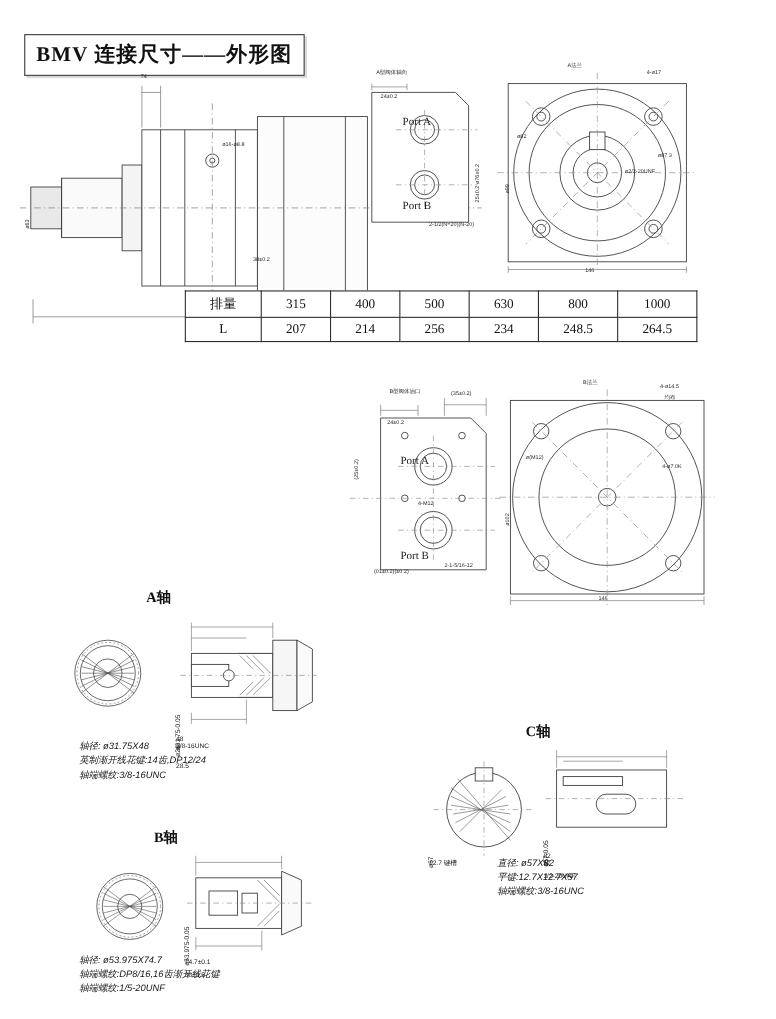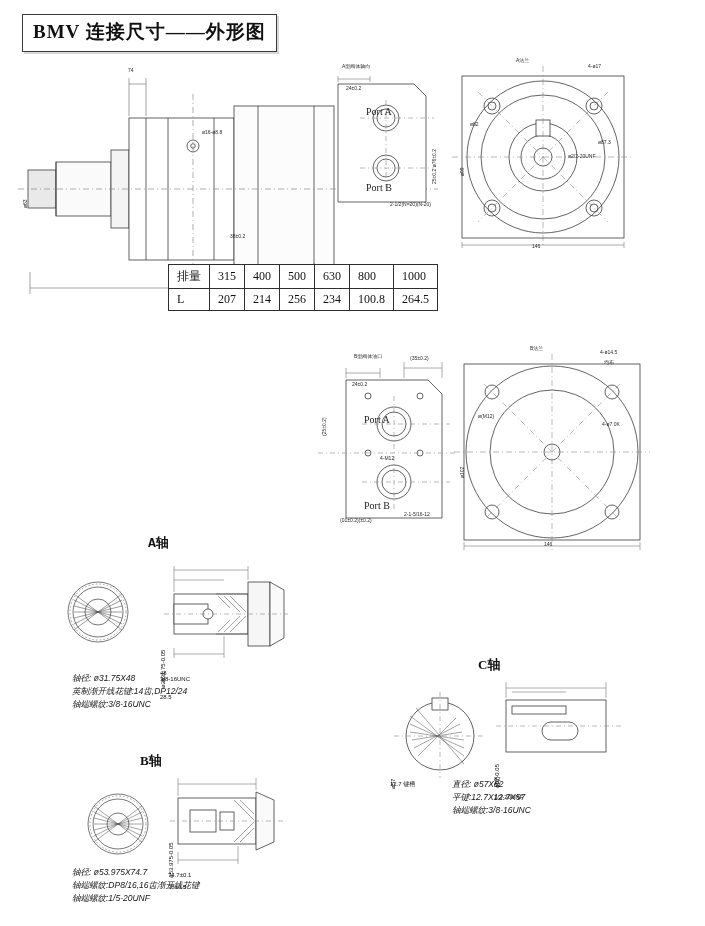--- a/index.html
+++ b/index.html
@@ -18,20 +18,21 @@
     position:absolute;
     border:1px solid #3a3a3a;
     background:#ffffff;
     padding:4px 10px 6px 10px;
     font-family:"Liberation Serif", serif;
     font-weight:bold;
     font-size:19px;
     letter-spacing:1px;
     white-space:nowrap;
     box-shadow:2px 2px 0 #d8d8d8;
+    margin-top:17px;
   }
   #title1{left:22px;top:14px;}
   #title2{left:22px;top:452px;}
 
   
   .dwg{position:absolute;}
   .lbl{
     position:absolute;
     font-size:5px;
     font-family:"Liberation Sans", sans-serif;
@@ -49,22 +50,22 @@
   
   table.spec{
     position:absolute;left:168px;top:264px;
     border-collapse:collapse;
     font-family:"Liberation Serif", serif;
     font-size:12px;
     background:#fff;
   }
   table.spec td{
     border:1px solid #2e2e2e;
-    padding:3px 8px;
-    text-align:left;
+    padding:3px 22px;
+    text-align:center;
     white-space:nowrap;
   }
   table.spec td.hdr{font-weight:normal;}
 
   
   .shaft-title{
     position:absolute;
     font-family:"Liberation Serif", serif;
     font-size:13px;font-weight:bold;
     white-space:nowrap;
@@ -215,21 +216,21 @@
       <td>630</td>
       <td>800</td>
       <td>1000</td>
     </tr>
     <tr>
       <td class="hdr">L</td>
       <td>207</td>
       <td>214</td>
       <td>256</td>
       <td>234</td>
-      <td>100.8</td>
+      <td>248.5</td>
       <td>264.5</td>
     </tr>
   </tbody>
     </table>
 
   <div class="dwg" style="left:318px;top:352px;width:140px;height:190px;">
     <svg width="140" height="190" viewBox="0 0 140 190">
       <g stroke="#3c3c3c" fill="#ffffff" stroke-width="0.8">
         <path d="M28 28 L110 28 L124 42 L124 166 L28 166 Z"></path>
       </g>
@@ -296,21 +297,21 @@
     <div class="lbl" style="left:78px;top:4px;">B法兰</div>
     <div class="lbl" style="left:148px;top:8px;">4-ø14.5</div>
     <div class="lbl" style="left:152px;top:18px;">均布</div>
     <div class="lbl" style="left:92px;top:200px;">146</div>
     <div class="lbl rot90" style="left:8px;top:136px;">ø102</div>
     <div class="lbl" style="left:26px;top:72px;">ø(M12)</div>
     <div class="lbl" style="left:150px;top:80px;">4-ø7.0K</div>
   </div>
 
 
-  <div class="shaft-title" style="left:148px;top:534px;font-family:Liberation Mono, monospace;">A轴</div>
+  <div class="shaft-title" style="left:133px;top:534px;">A轴</div>
 
   <div class="dwg" style="left:58px;top:578px;width:80px;height:70px;">
     <svg width="80" height="70" viewBox="0 0 80 70">
       <g stroke="#3c3c3c" fill="#ffffff" stroke-width="0.7">
         <circle cx="40" cy="34" r="30"></circle>
         <circle cx="40" cy="34" r="25"></circle>
         <circle cx="40" cy="34" r="13"></circle>
       </g>
       <g stroke="#4a4a4a" stroke-width="0.55">
         <line x1="16" y1="16" x2="64" y2="52"></line>

